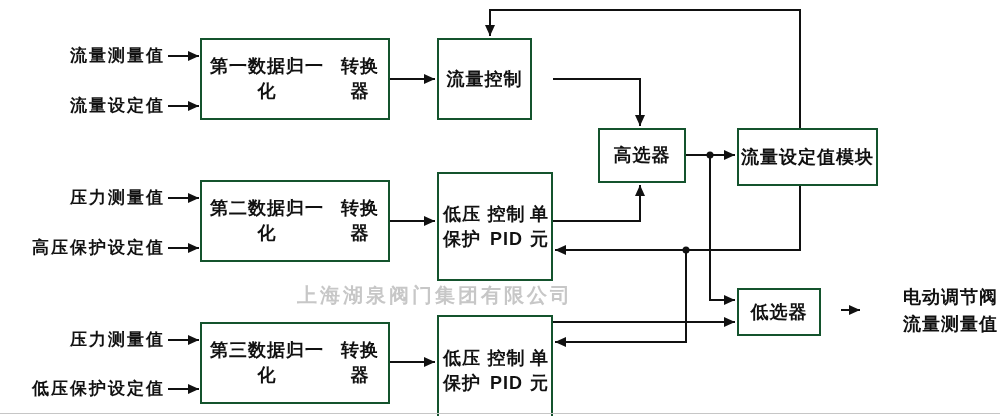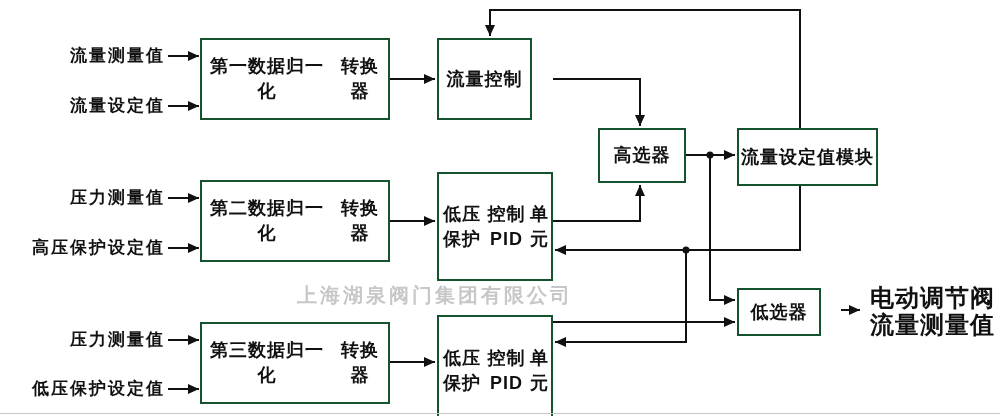--- a/index.html
+++ b/index.html
@@ -14,22 +14,22 @@
     font-size:17px;font-weight:600;letter-spacing:2px;line-height:20px;
     white-space:nowrap;
   }
   .box{
     position:absolute;box-sizing:border-box;border:2px solid #14532d;background:#fff;
     display:flex;flex-direction:row;align-items:center;justify-content:center;
     font-size:18px;font-weight:600;line-height:25px;letter-spacing:1px;text-align:center;
   }
   .box span{display:block;}
   .out-label{
-    position:absolute;left:870px;top:284px;width:128px;text-align:left;
-    font-size:24px;font-weight:600;line-height:27px;letter-spacing:1px;
+    position:absolute;left:870px;top:284px;width:128px;text-align:right;
+    font-size:18px;font-weight:600;line-height:27px;letter-spacing:1px;
   }
   .out-label span{display:block;}
   .watermark{
     position:absolute;left:297px;top:254px;font-size:20px;font-weight:600;
     letter-spacing:3px;color:#9a9a9a;opacity:.55;white-space:nowrap;pointer-events:none;margin-top:28px;
   }
   .page-edge{position:absolute;left:0;top:413px;width:1000px;height:1px;background:#c6c6c6;}
 </style>
 </head>
 <body>

